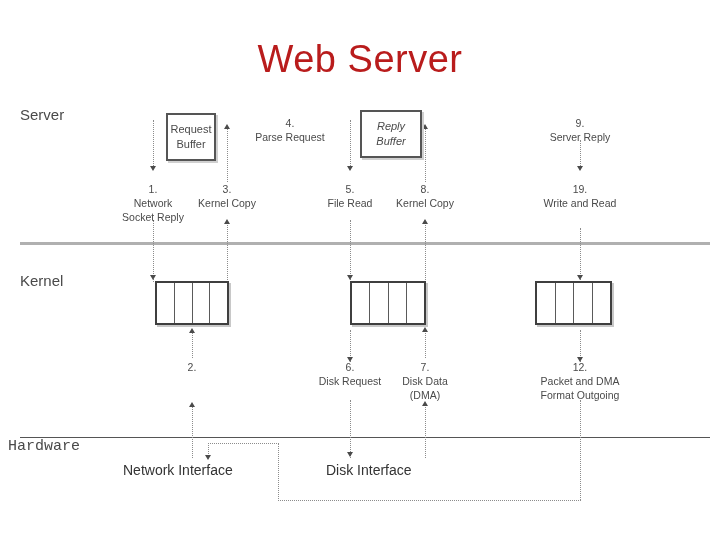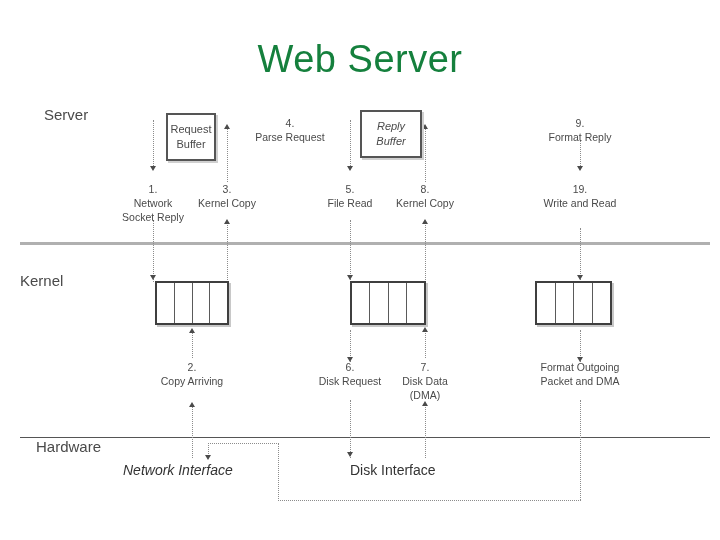--- a/index.html
+++ b/index.html
@@ -22,36 +22,36 @@
 
   
   .title {
     position: absolute;
     left: 0;
     top: 38px;
     width: 720px;
     text-align: center;
     font-size: 38px;
     font-weight: 400;
-    color: #15803d;
+    color: #b91c1c;
     letter-spacing: 0.5px;
     font-family: "Liberation Sans", sans-serif;
   }
 
   
   .layer-label {
     position: absolute;
     font-size: 15px;
     color: #4a4a4a;
     font-family: "Liberation Sans", sans-serif;
     white-space: nowrap;
   }
-  #layer-server   { left: 20px; top: 106px; margin-left: 24px; }
+  #layer-server   { left: 20px; top: 106px; }
   #layer-kernel   { left: 20px; top: 272px; }
-  #layer-hardware { left: 36px; top: 438px; }
+  #layer-hardware { left: 8px; top: 438px; font-family: Liberation Mono, monospace; }
 
   
   .divider {
     position: absolute;
     background: #b3b3b3;
   }
   #divider-server-kernel {
     left: 20px;
     top: 242px;
     width: 690px;
@@ -140,22 +140,22 @@
   .step .cap { display: block; }
 
   
   .hw-label {
     position: absolute;
     font-size: 14px;
     color: #333333;
     font-family: "Liberation Sans", sans-serif;
     white-space: nowrap;
   }
-  #hw-network { left: 123px; top: 462px; font-style: italic; }
-  #hw-disk    { left: 350px; top: 462px; }
+  #hw-network { left: 123px; top: 462px; }
+  #hw-disk    { left: 326px; top: 462px; }
 </style>
 </head>
 <body>
 
 <div id="slide">
 
   <div class="title">Web Server</div>
 
   <div class="layer-label" id="layer-server">Server</div>
   <div class="layer-label" id="layer-kernel">Kernel</div>
@@ -243,21 +243,20 @@
   </div>
 
   <div class="step" style="left:103px; top:182px; width:100px;">
     <span class="num">1.</span>
     <span class="cap">Network</span>
     <span class="cap">Socket Reply</span>
   </div>
 
   <div class="step" style="left:132px; top:360px; width:120px;">
     <span class="num">2.</span>
-    <span class="cap">Copy Arriving</span>
   </div>
 
   <div class="step" style="left:187px; top:182px; width:80px;">
     <span class="num">3.</span>
     <span class="cap">Kernel Copy</span>
   </div>
 
   <div class="step" style="left:240px; top:116px; width:100px;">
     <span class="num">4.</span>
     <span class="cap">Parse Request</span>
@@ -279,29 +278,30 @@
     <span class="cap">(DMA)</span>
   </div>
 
   <div class="step" style="left:385px; top:182px; width:80px;">
     <span class="num">8.</span>
     <span class="cap">Kernel Copy</span>
   </div>
 
   <div class="step" style="left:525px; top:116px; width:110px;">
     <span class="num">9.</span>
-    <span class="cap">Format Reply</span>
+    <span class="cap">Server Reply</span>
   </div>
 
   <div class="step" style="left:515px; top:182px; width:130px;">
     <span class="num">19.</span>
     <span class="cap">Write and Read</span>
   </div>
 
   <div class="step" style="left:515px; top:360px; width:130px;">
+    <span class="num">12.</span>
+    <span class="cap">Packet and DMA</span>
     <span class="cap">Format Outgoing</span>
-    <span class="cap">Packet and DMA</span>
   </div>
 
   <div class="hw-label" id="hw-network">Network Interface</div>
   <div class="hw-label" id="hw-disk">Disk Interface</div>
 
 </div>
 
 </body></html>

